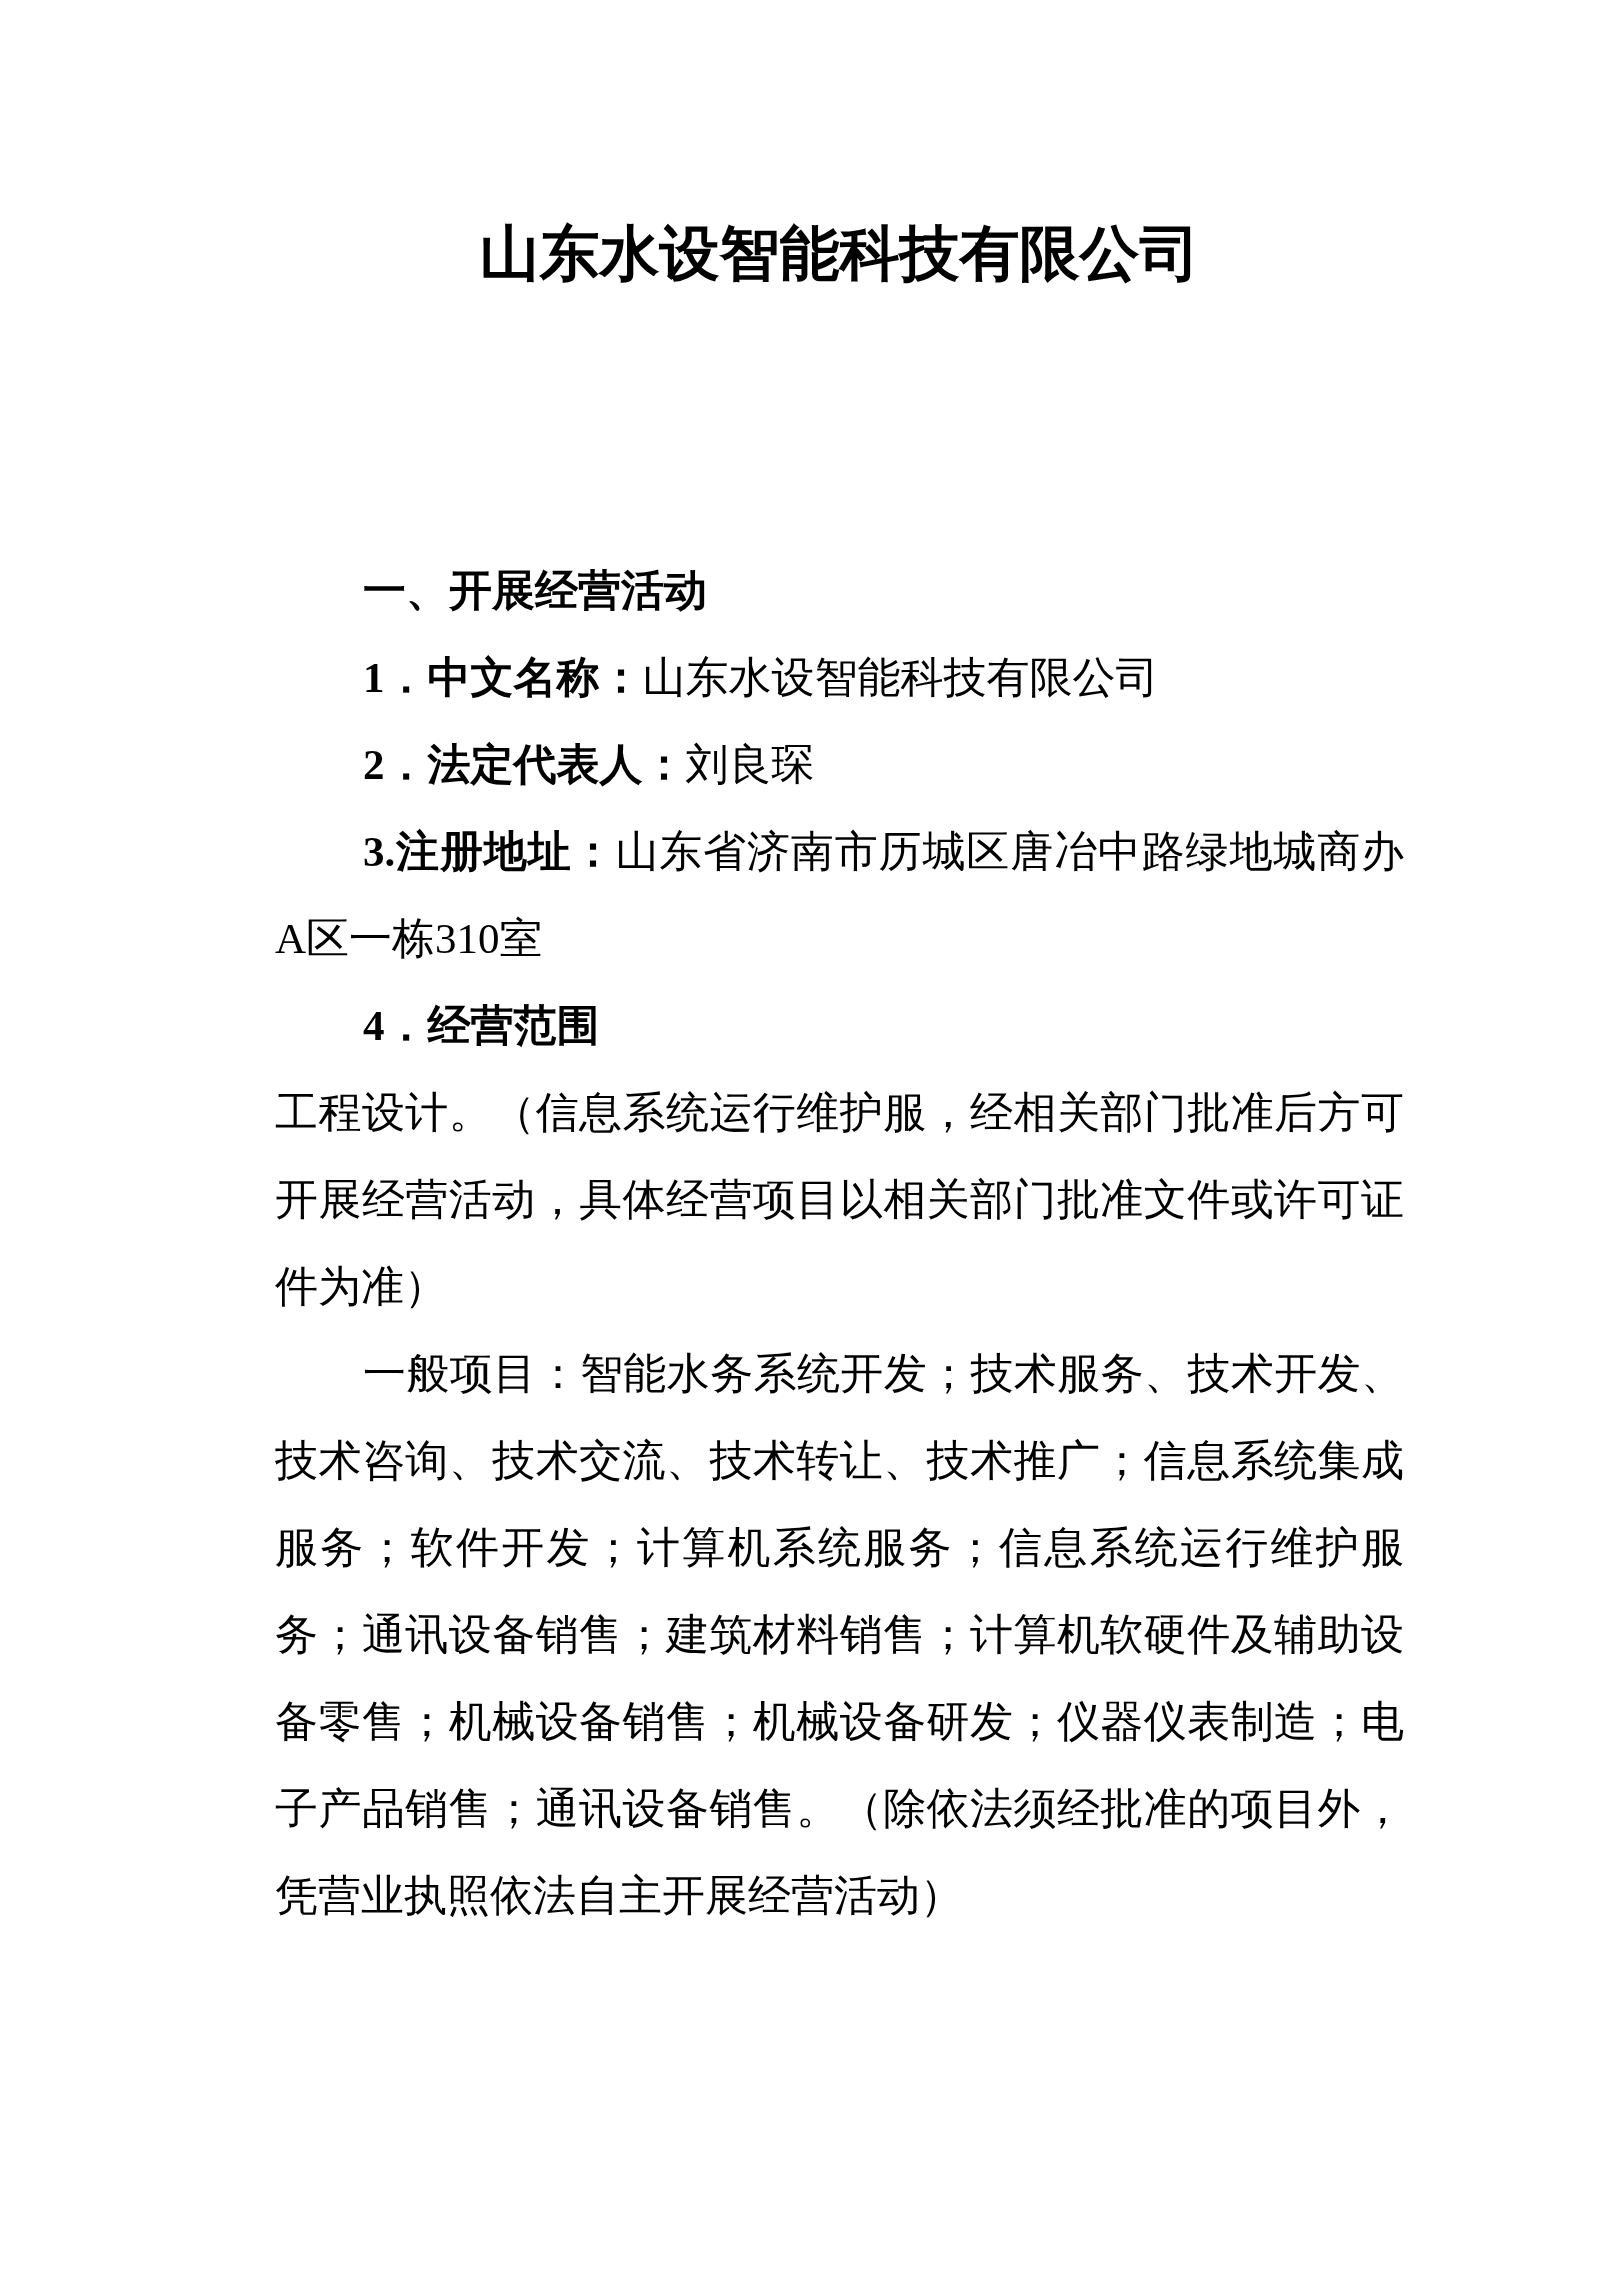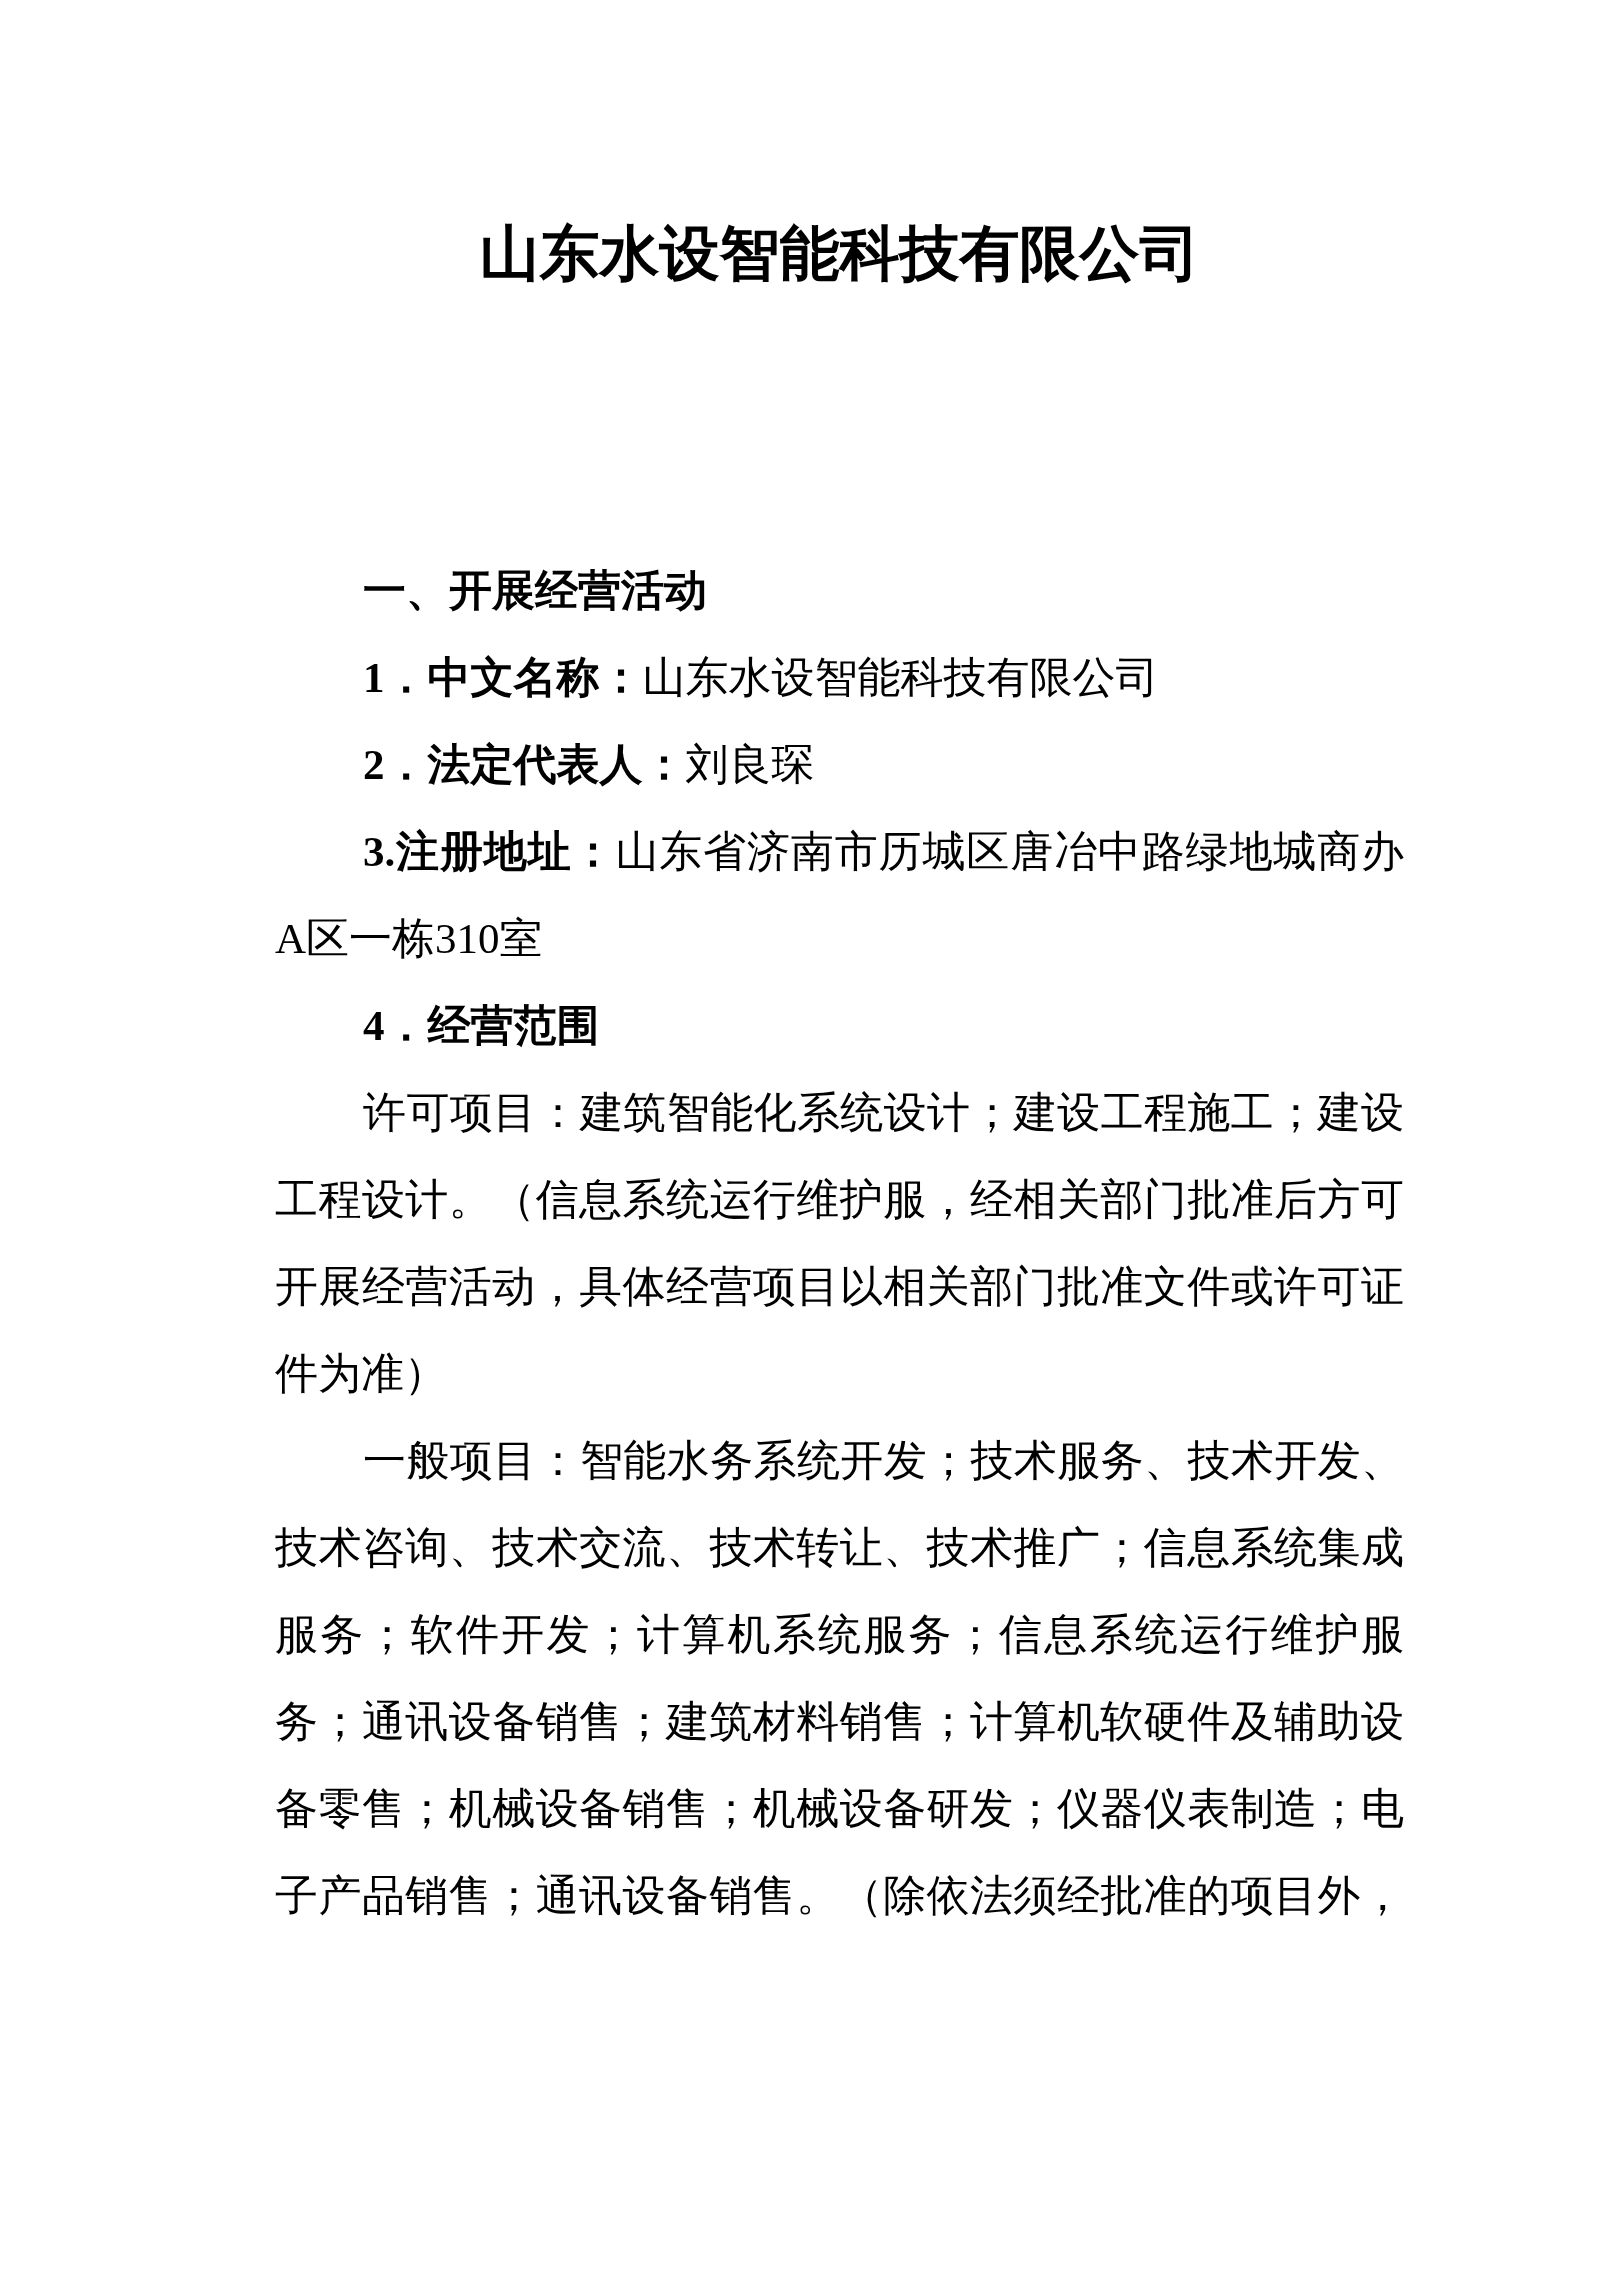--- a/index.html
+++ b/index.html
@@ -79,23 +79,20 @@
     </div>
 
     <div class="line">
       <span>A区一栋310室</span>
     </div>
 
     <div class="line indent">
       <span class="b">4．经营范围</span>
     </div>
 
-    <div class="line indent just">
-      <span>许可项目：建筑智能化系统设计；建设工程施工；建设</span>
-    </div>
     <div class="line just">
       <span>工程设计。（信息系统运行维护服，经相关部门批准后方可</span>
     </div>
     <div class="line just">
       <span>开展经营活动，具体经营项目以相关部门批准文件或许可证</span>
     </div>
     <div class="line">
       <span>件为准）</span>
     </div>
 
@@ -110,17 +107,20 @@
     </div>
     <div class="line just">
       <span>务；通讯设备销售；建筑材料销售；计算机软硬件及辅助设</span>
     </div>
     <div class="line just">
       <span>备零售；机械设备销售；机械设备研发；仪器仪表制造；电</span>
     </div>
     <div class="line just">
       <span>子产品销售；通讯设备销售。（除依法须经批准的项目外，</span>
     </div>
+    <div class="line">
+      <span>凭营业执照依法自主开展经营活动）</span>
+    </div>
 
   </div>
 
 </div>
 
 
 </body></html>

